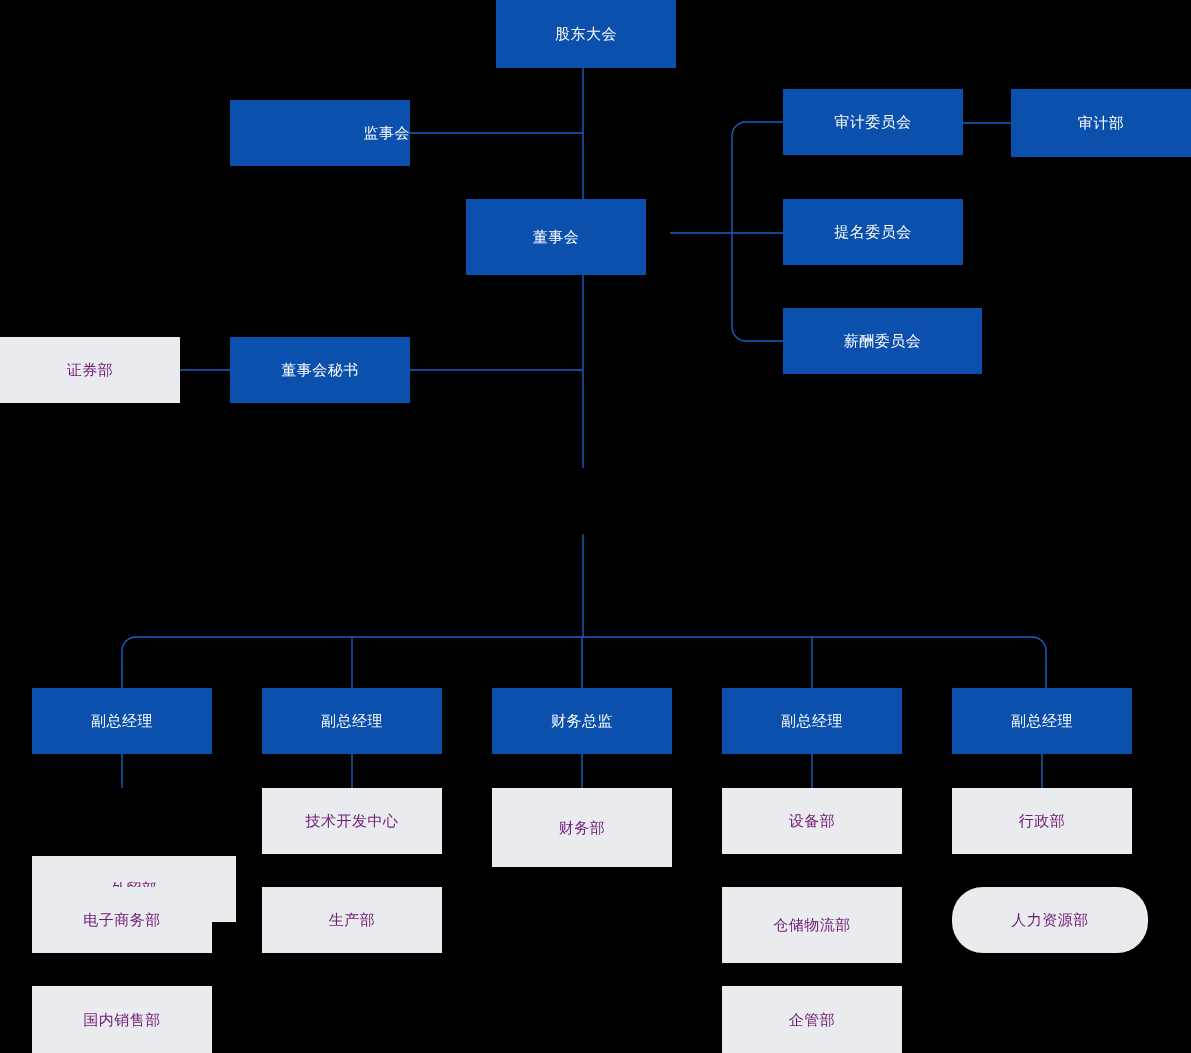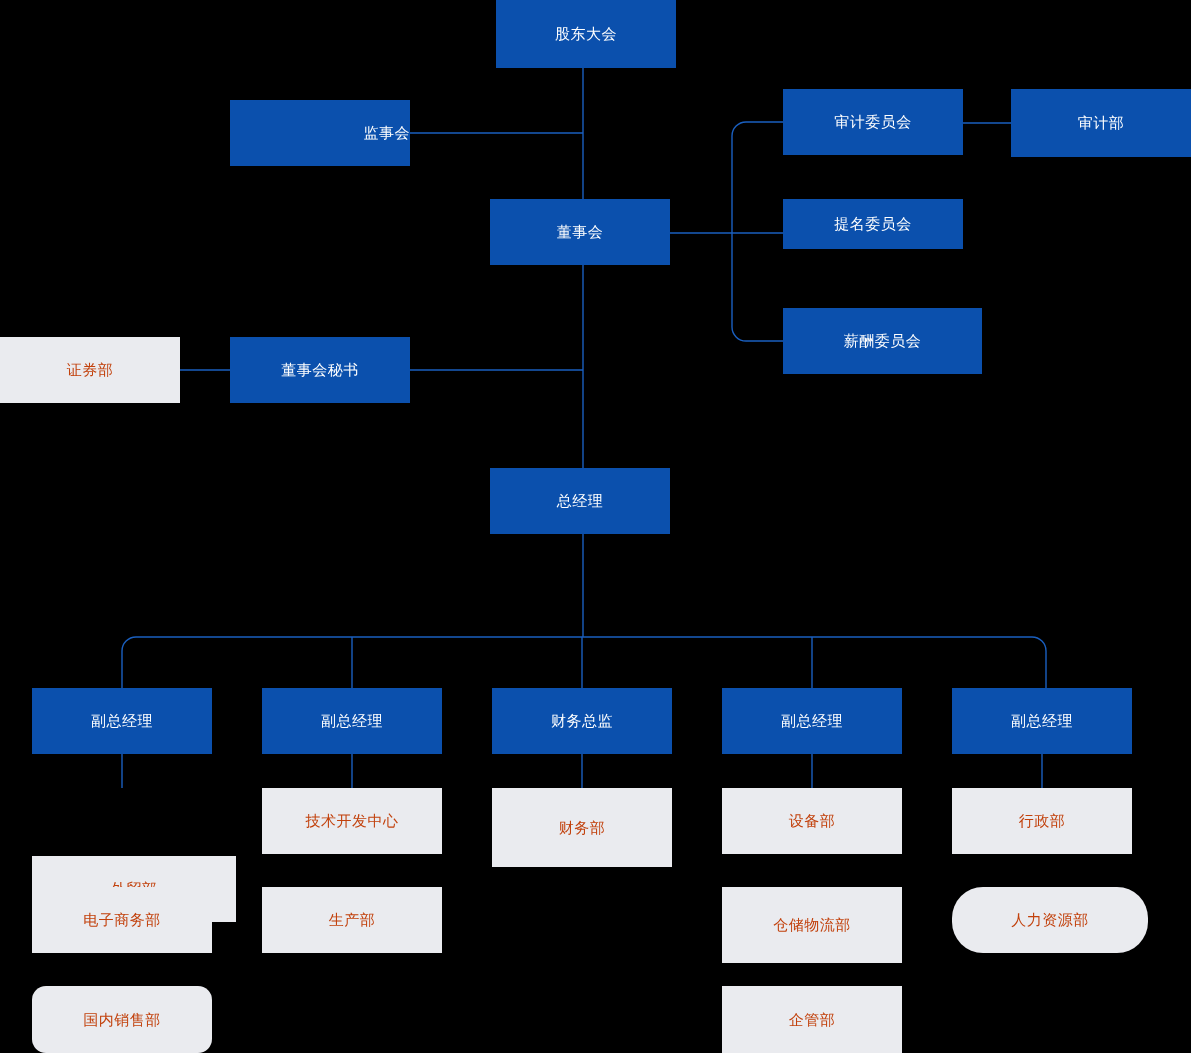--- a/index.html
+++ b/index.html
@@ -34,21 +34,21 @@
     line-height: 1.3;
     letter-spacing: 0.5px;
     white-space: nowrap;
   }
   .node.primary {
     background: #0b50ad;
     color: #ffffff;
   }
   .node.secondary {
     background: #eaebef;
-    color: #c2410c;
+    color: #701a75;
   }
 </style>
 </head>
 <body>
 
 <div id="chart-root">
 
   <svg id="connector-layer" viewBox="0 0 1191 1053" width="1191" height="1053" xmlns="http://www.w3.org/2000/svg">
     <g fill="none" stroke="#1a5fbf" stroke-width="1.4">
 
@@ -79,43 +79,40 @@
       <path d="M1042,754 L1042,788"></path>
     </g>
   </svg>
 
 <div class="node primary" style="left: 496px; top: 0px; width: 180px; height: 68px;">
       <span>股东大会</span>
     </div>
     <div class="node primary" style="left: 230px; top: 100px; width: 180px; height: 66px; justify-content: flex-end;">
       <span>监事会</span>
     </div>
-    <div class="node primary" style="left: 490px; top: 199px; width: 180px; height: 66px;">
+    <div class="node primary" style="left: 466px; top: 199px; width: 180px; height: 76px;">
       <span>董事会</span>
     </div>
     <div class="node primary" style="left: 783px; top: 89px; width: 180px; height: 66px;">
       <span>审计委员会</span>
     </div>
     <div class="node primary" style="left: 1011px; top: 89px; width: 180px; height: 68px; text-align: center;">
       <span>审计部</span>
     </div>
-    <div class="node primary" style="left: 783px; top: 199px; width: 180px; height: 50px;">
+    <div class="node primary" style="left: 783px; top: 199px; width: 180px; height: 66px;">
       <span>提名委员会</span>
     </div>
     <div class="node primary" style="left: 783px; top: 308px; width: 199px; height: 66px;">
       <span>薪酬委员会</span>
     </div>
     <div class="node secondary" style="left: 0px; top: 337px; width: 180px; height: 66px;">
       <span>证券部</span>
     </div>
     <div class="node primary" style="left: 230px; top: 337px; width: 180px; height: 66px;">
       <span>董事会秘书</span>
-    </div>
-    <div class="node primary" style="left: 490px; top: 468px; width: 180px; height: 66px;">
-      <span>总经理</span>
     </div>
     <div class="node primary" style="left: 32px; top: 688px; width: 180px; height: 66px;">
       <span>副总经理</span>
     </div>
     <div class="node primary" style="left: 262px; top: 688px; width: 180px; height: 66px;">
       <span>副总经理</span>
     </div>
     <div class="node primary" style="left: 492px; top: 688px; width: 180px; height: 66px;">
       <span>财务总监</span>
     </div>
@@ -145,19 +142,19 @@
     </div>
     <div class="node secondary" style="left: 262px; top: 887px; width: 180px; height: 66px;">
       <span>生产部</span>
     </div>
     <div class="node secondary" style="left: 722px; top: 887px; width: 180px; height: 76px;">
       <span>仓储物流部</span>
     </div>
     <div class="node secondary" style="left: 952px; top: 887px; width: 196px; height: 66px; border-radius: 31px;">
       <span>人力资源部</span>
     </div>
-    <div class="node secondary" style="left: 32px; top: 986px; width: 180px; height: 67px; border-radius: 14px;">
+    <div class="node secondary" style="left: 32px; top: 986px; width: 180px; height: 67px;">
       <span>国内销售部</span>
     </div>
     <div class="node secondary" style="left: 722px; top: 986px; width: 180px; height: 67px;">
       <span>企管部</span>
     </div>
   </div>
 
 </body></html>

